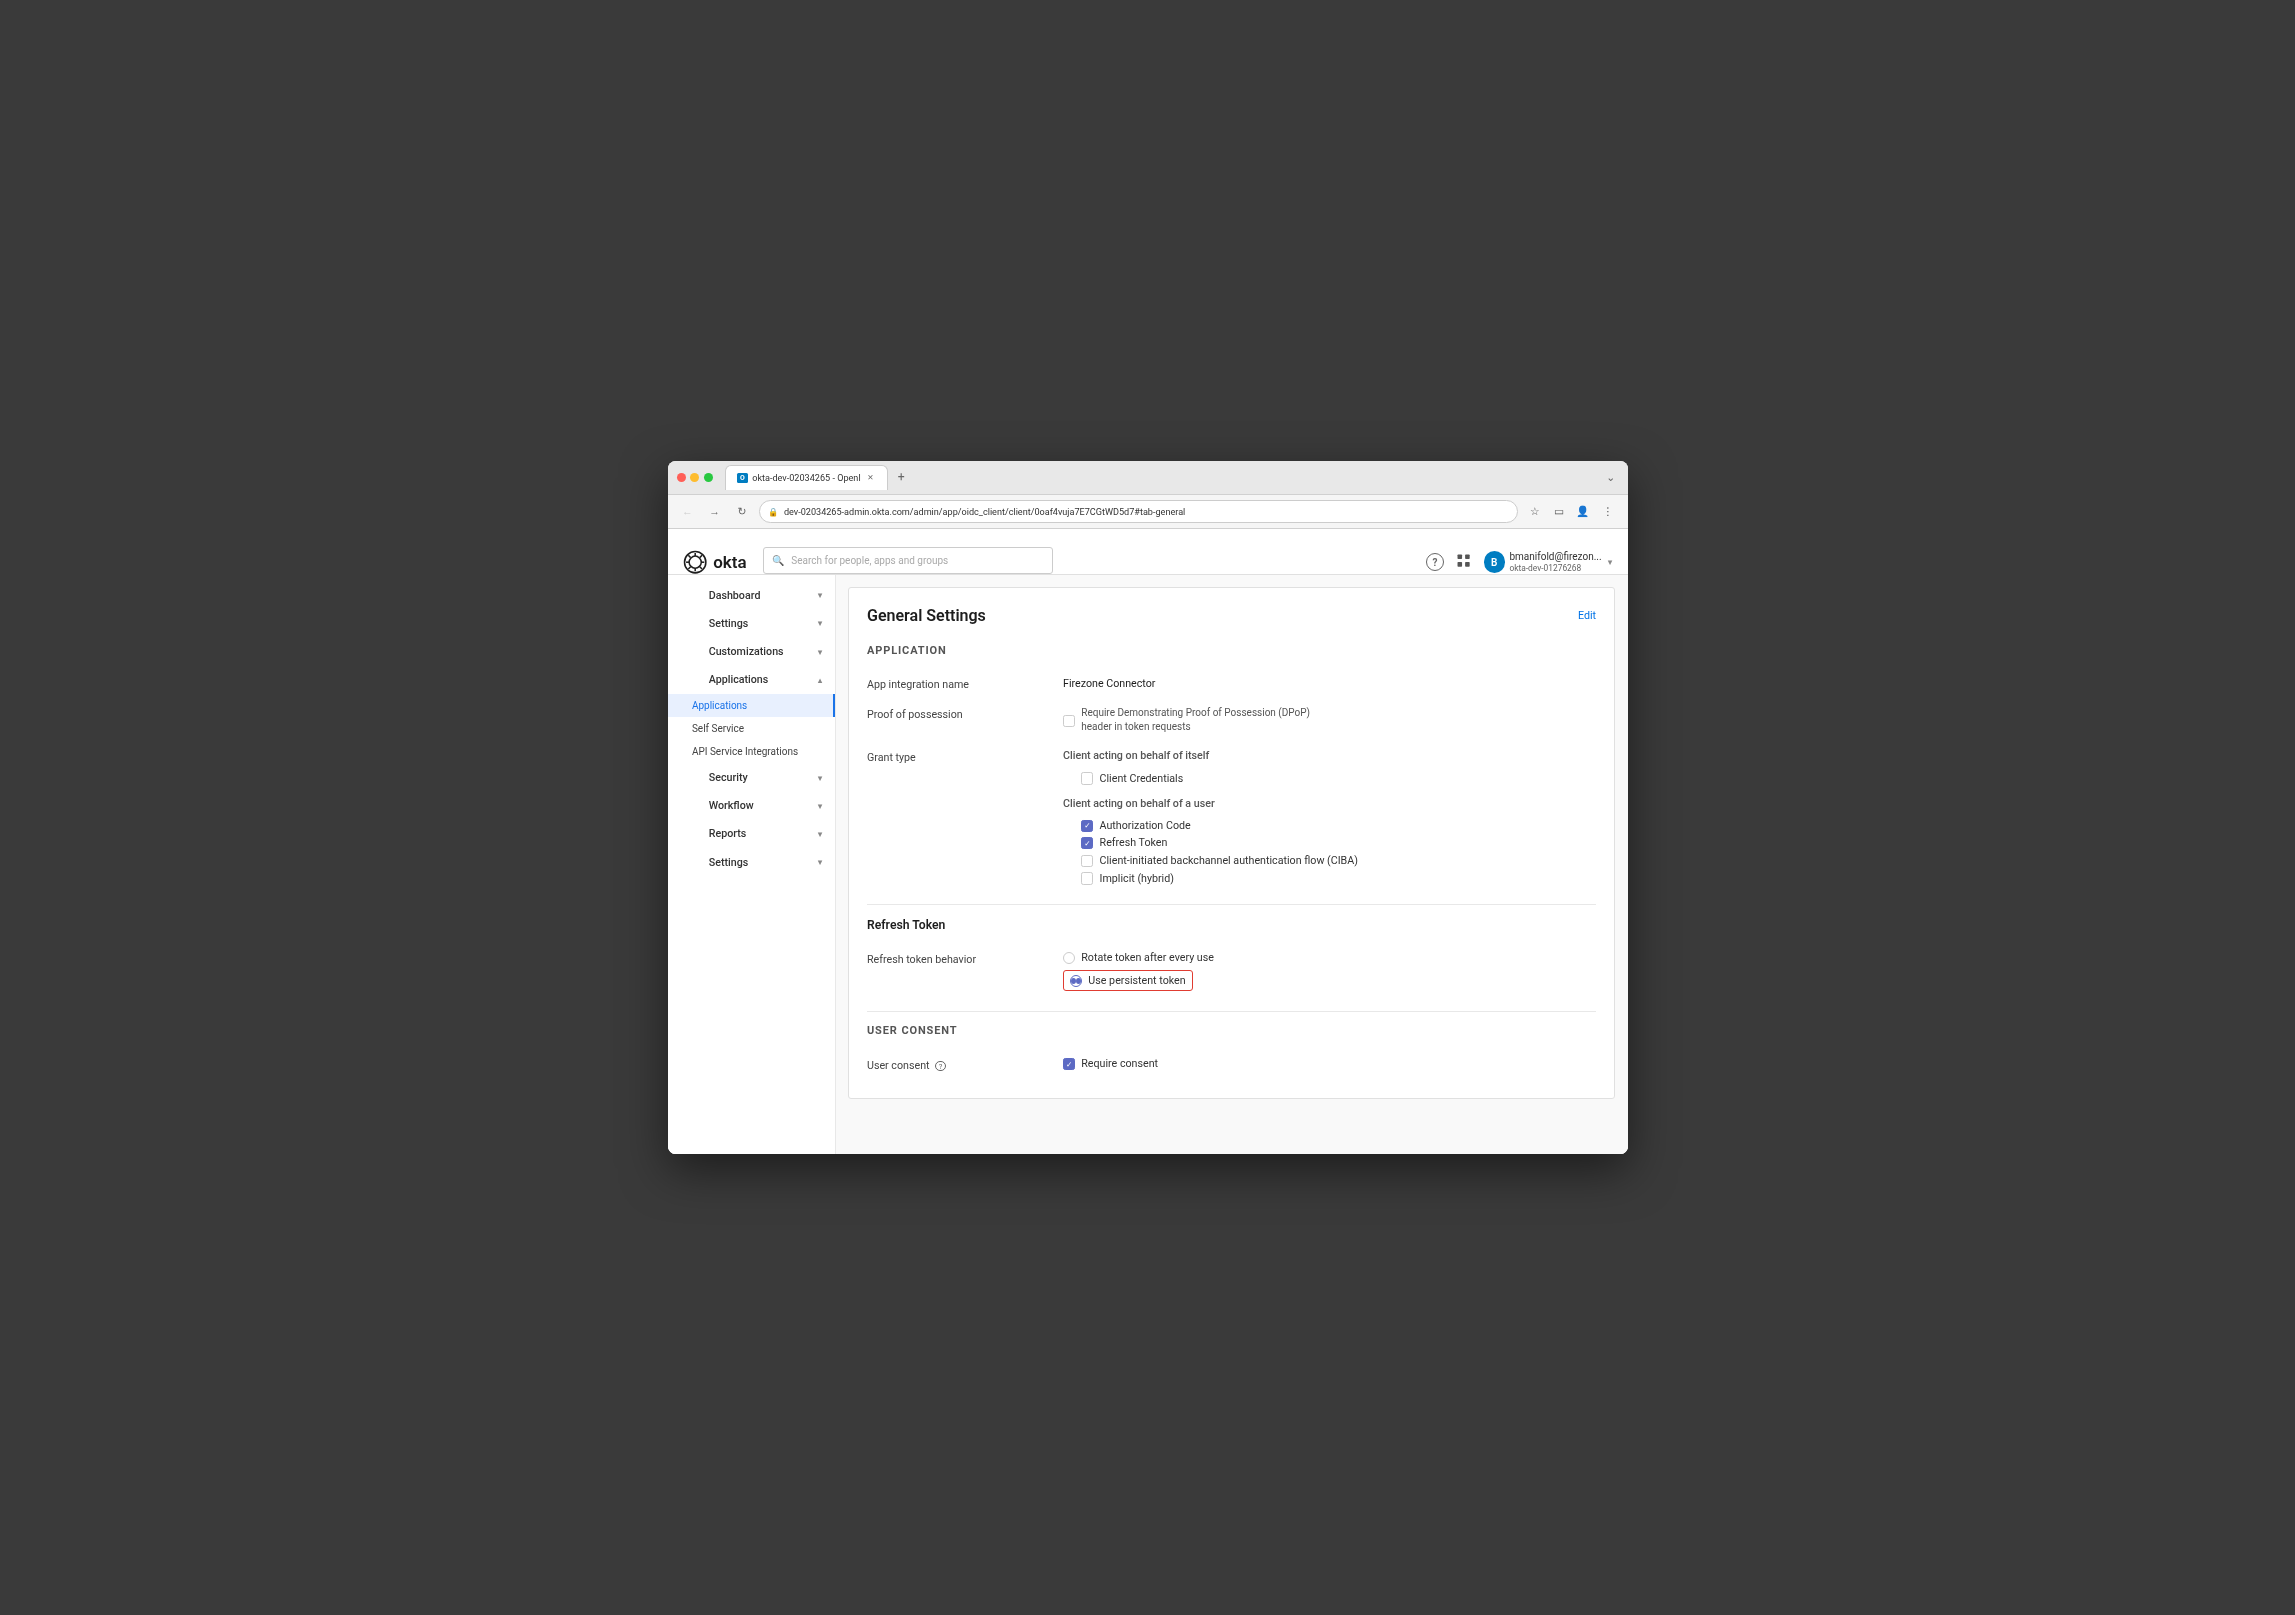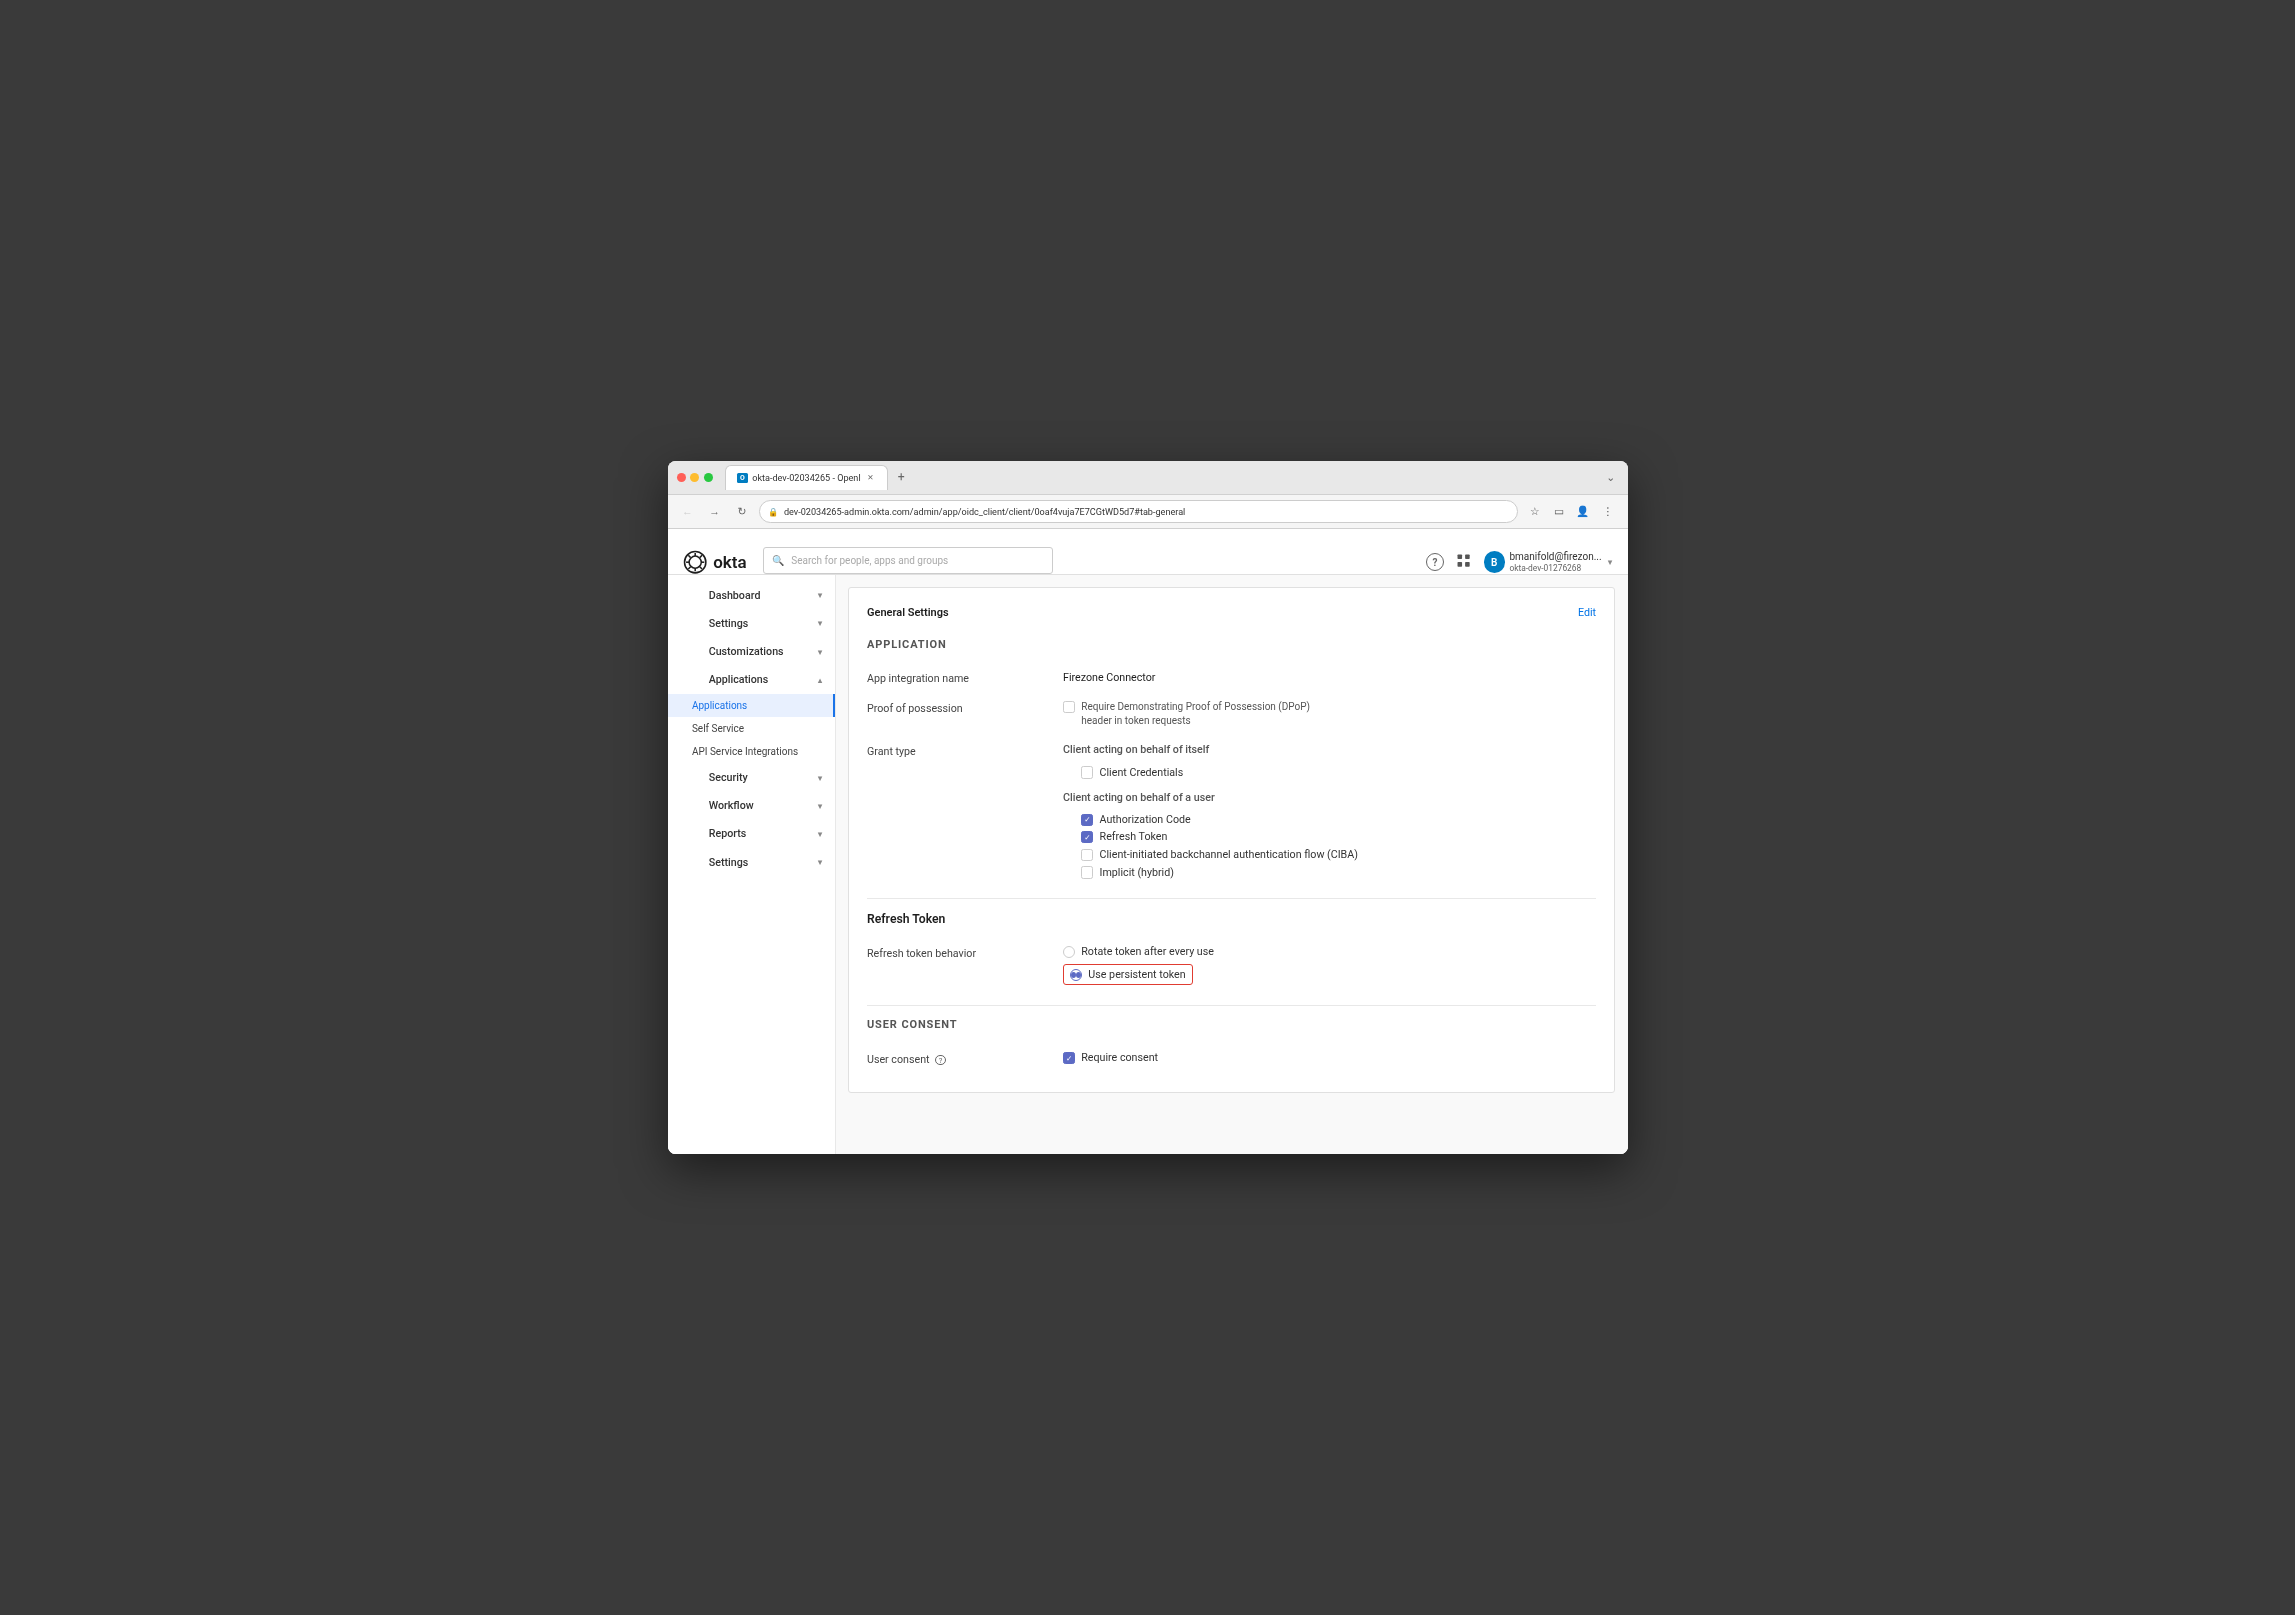--- a/index.html
+++ b/index.html
@@ -312,21 +312,21 @@
       padding: 18.3px;
     }
 
     .panel-header {
       display: flex;
       justify-content: space-between;
       align-items: center;
       margin-bottom: 18.3px;
     }
     .panel-title {
-      font-size: 11px;
+      font-size: 16px;
       font-weight: 600;
       color: #1d1d1d;
     }
     .edit-link {
       color: #0073e6;
       font-size: 10.7px;
       cursor: pointer;
       text-decoration: none;
     }
 
@@ -365,21 +365,21 @@
       border: none;
       border-top: 0.8px solid #e8e8e8;
       margin: 12.2px 0;
     }
 
     
     .option-group { display: flex; flex-direction: column; gap: 6.1px; }
     .option-label { font-size: 10.7px; color: #555; font-weight: 500; margin-bottom: 3px; }
     .option-item {
       display: flex;
-      align-items: flex-start;
+      align-items: center;
       gap: 6.1px;
       font-size: 10.7px;
       color: #333;
     }
     .fake-checkbox {
       width: 12.2px;
       height: 12.2px;
       border-radius: 2.3px;
       border: 1.5px solid #ccc;
       background: white;

